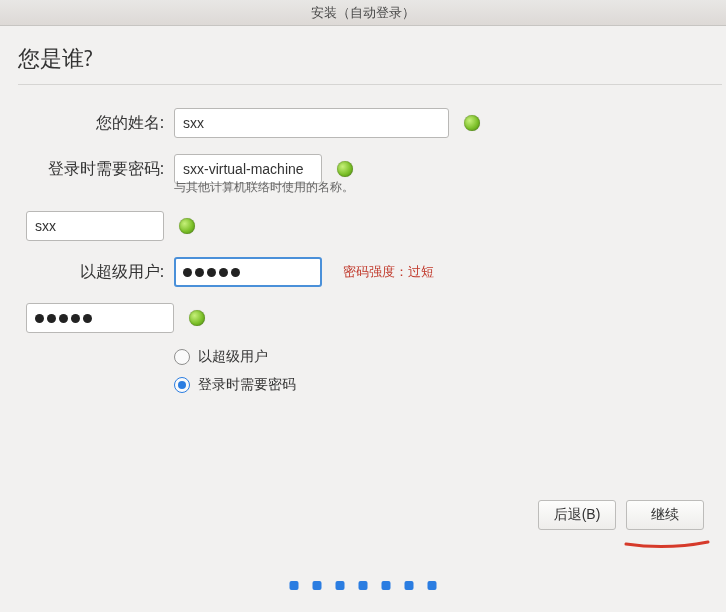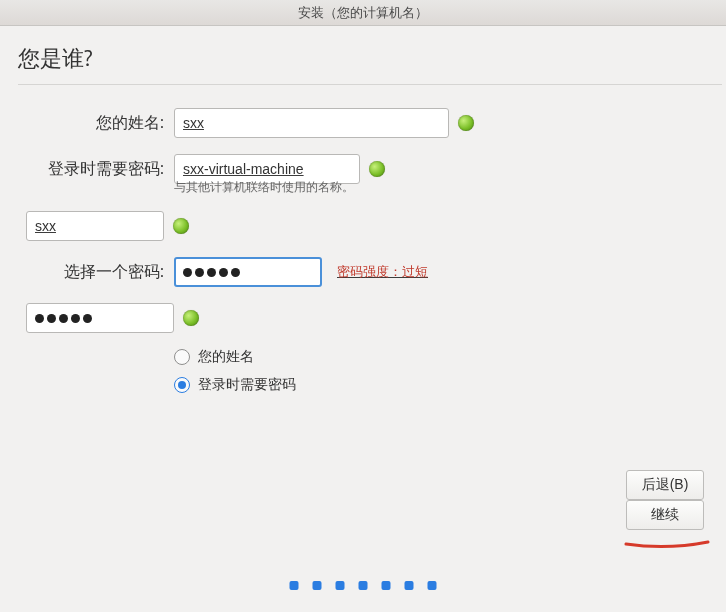--- a/index.html
+++ b/index.html
@@ -52,39 +52,38 @@
       width: 138px;
       text-align: right;
       margin-right: 10px;
       color: #333;
       font-size: 16px;
       line-height: 1.2;
     }
     .input-col {
       display: flex;
       align-items: center;
-      gap: 9px;
-      text-decoration: underline;
+      gap: 15px;
     }
     .text-input {
       height: 30px;
       border: 1px solid #b9b8b6;
       border-radius: 3px;
       padding: 0 8px;
       font-size: 14px;
       color: #333;
       background: #fff;
       outline: none;
     }
     .text-input.focused {
       border: 2px solid #4a90d9;
       padding: 0 7px;
     }
     .w-name { width: 275px; }
-    .w-host { width: 186px; }
+    .w-host { width: 148px; }
     .w-user { width: 138px; }
     .w-pw { width: 148px; }
     .status-dot {
       width: 16px;
       height: 16px;
       border-radius: 50%;
       background: radial-gradient(circle at 35% 35%, #c6f07a 0%, #7bbf28 55%, #4d8a12 100%);
       box-shadow: inset 0 0 2px rgba(0,0,0,.4), 0 0 1px rgba(0,0,0,.2);
     }
     .hint {
@@ -132,21 +131,21 @@
       width: 8px; height: 8px;
       background: #2b7de1;
       border-radius: 50%;
     }
     .radio-label { color: #333; font-size: 14px; }
     .footer-btns {
       position: absolute;
       right: 22px;
       bottom: 82px;
       display: flex;
-      flex-direction: column;
+      gap: 10px;
     }
     .btn {
       min-width: 78px;
       height: 30px;
       border: 1px solid #bdbcba;
       border-radius: 3px;
       background: linear-gradient(to bottom, #fdfdfc, #eeedeb);
       color: #333;
       font-size: 14px;
       cursor: pointer;
@@ -172,21 +171,21 @@
       width: 9px; height: 9px;
       border-radius: 2px;
       background: #2b7de1;
       transform: rotate(0deg);
     }
   </style>
 </head>
 <body>
 
 <div class="titlebar">
-  <span>安装（您的计算机名）</span>
+  <span>安装（自动登录）</span>
 </div>
 
 <div class="content">
   <div class="page-title">您是谁?</div>
   <hr class="hr">
 
   <div class="form">
 
     <div class="row">
       <div class="label-col">您的姓名:</div>
@@ -206,21 +205,21 @@
     <div class="hint">与其他计算机联络时使用的名称。</div>
 
     <div class="row">
       <div class="input-col">
         <input class="text-input w-user" type="text" value="sxx" style="">
         <span class="status-dot"></span>
       </div>
     </div>
 
     <div class="row">
-      <div class="label-col">选择一个密码:</div>
+      <div class="label-col">以超级用户:</div>
       <div class="input-col">
         <div class="text-input w-pw focused" style="display:flex;align-items:center;">
           <span class="pw-dots">
             <span class="pw-dot"></span>
               <span class="pw-dot"></span>
               <span class="pw-dot"></span>
               <span class="pw-dot"></span>
               <span class="pw-dot"></span>
           </span>
         </div>
@@ -238,21 +237,21 @@
               <span class="pw-dot"></span>
               <span class="pw-dot"></span>
           </span>
         </div>
         <span class="status-dot"></span>
       </div>
     </div>
 
     <div class="radio-row">
       <span class="radio"></span>
-      <span class="radio-label">您的姓名</span>
+      <span class="radio-label">以超级用户</span>
     </div>
     <div class="radio-row">
       <span class="radio checked"></span>
       <span class="radio-label">登录时需要密码</span>
     </div>
 
   </div>
 </div>
 
 <div class="footer-btns">

